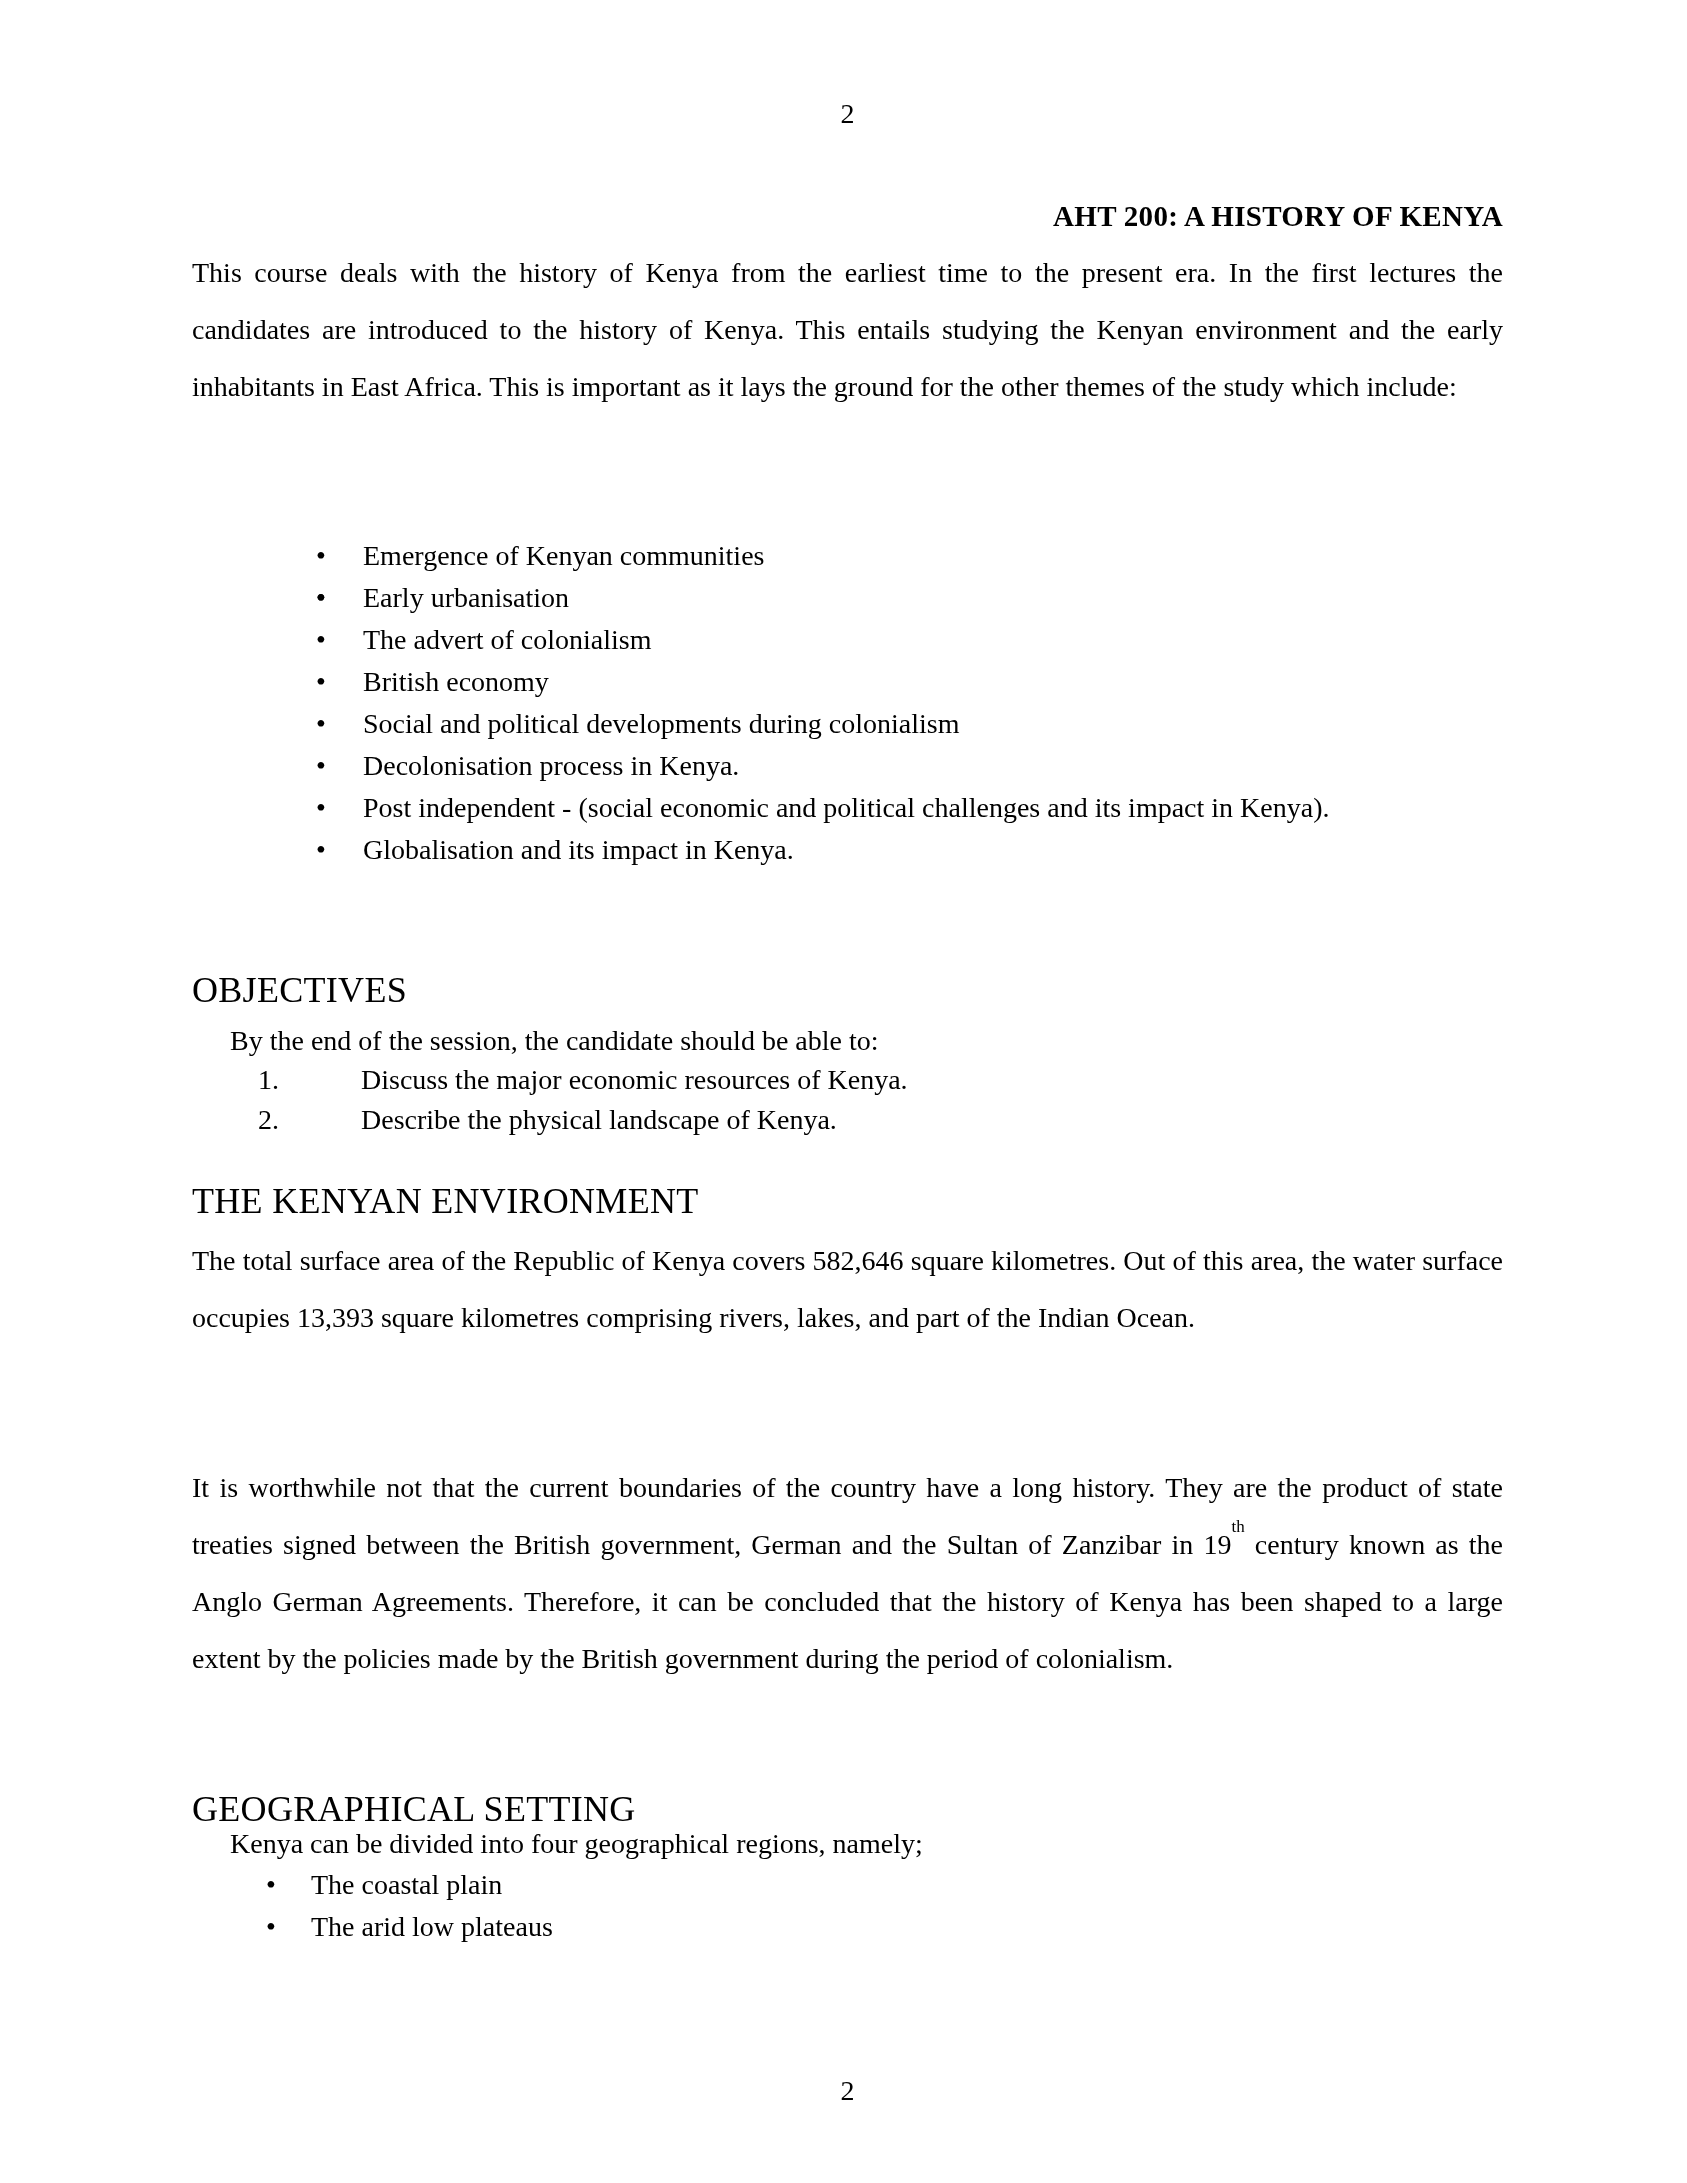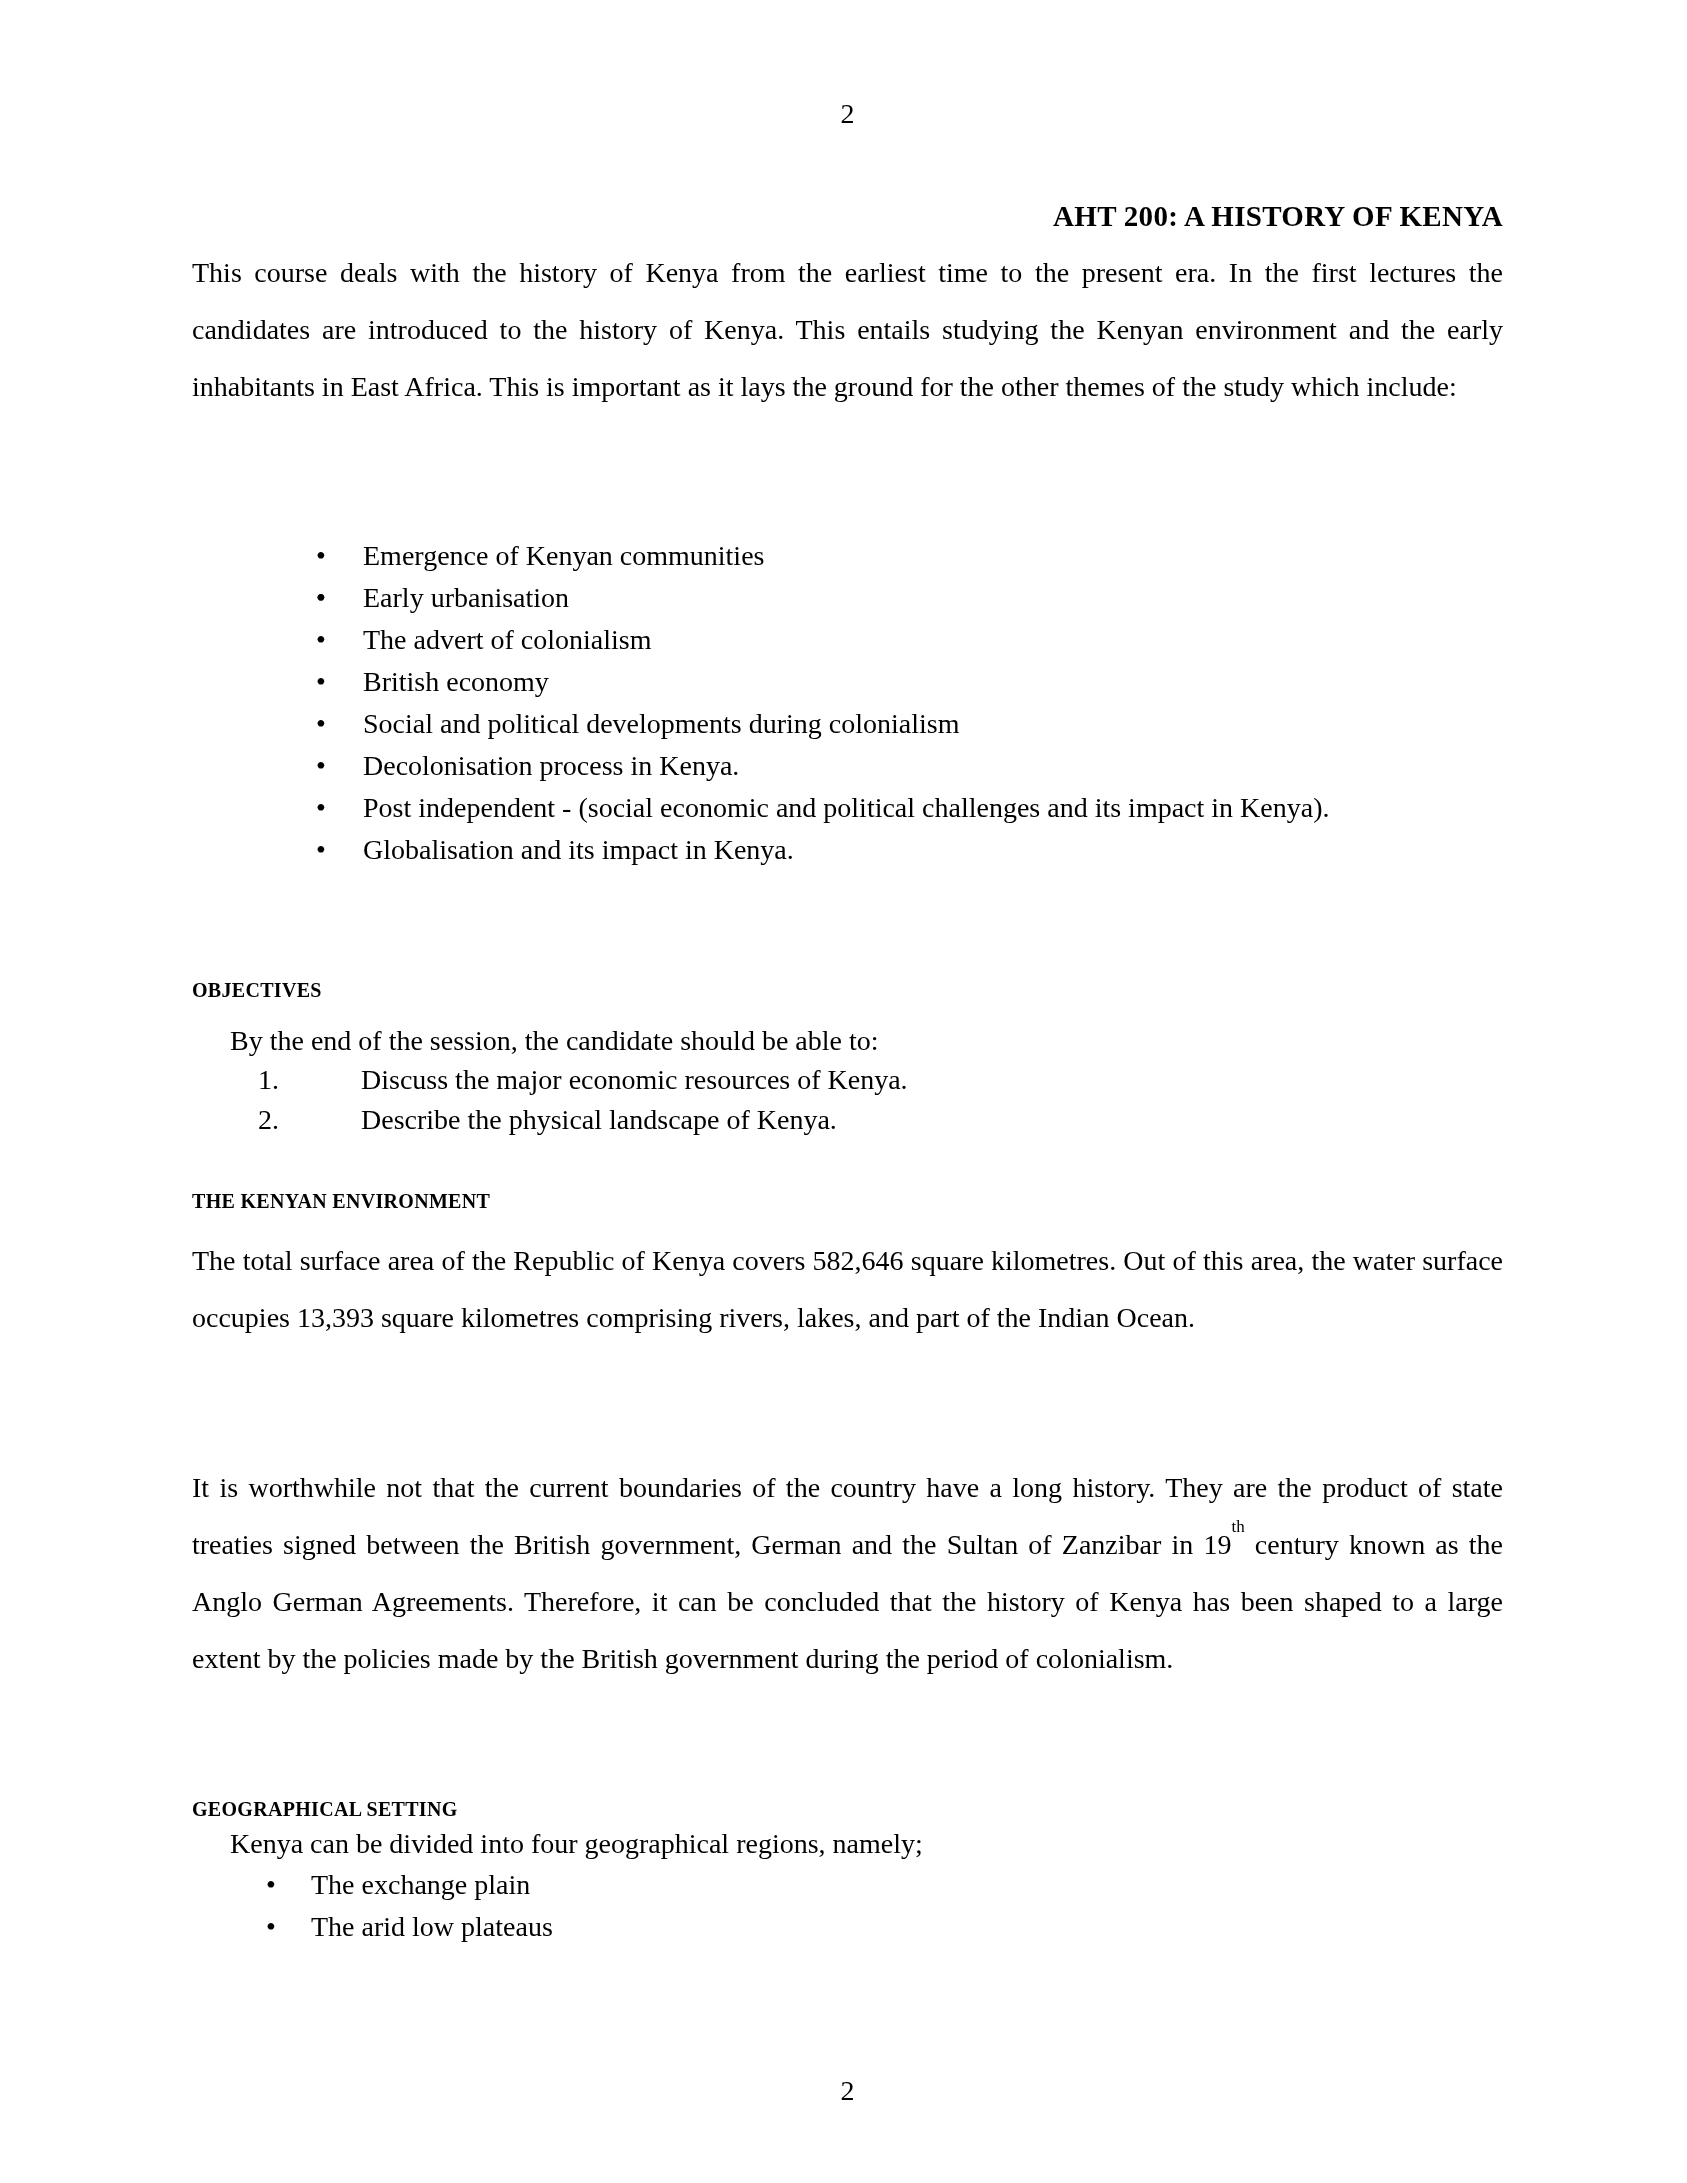--- a/index.html
+++ b/index.html
@@ -32,23 +32,23 @@
     font-weight: bold;
     text-align: right;
     letter-spacing: 0.3px;
   }
   .para {
     font-size: 28px;
     line-height: 57px;
     text-align: justify;
   }
   .h {
-    font-size: 20px;
+    font-size: 36px;
     line-height: 34px;
-    font-weight: bold;
+    font-weight: normal;
     letter-spacing: 0.3px;
   }
   .lead {
     font-size: 28px;
     line-height: 34px;
     margin-left: 38px;
   }
   ul, ol {
     margin: 0;
     padding: 0;
@@ -166,21 +166,21 @@
     <span>It is worthwhile not that the current boundaries of the country have a long history.  They are the product of state treaties signed between the British government, German and the Sultan of Zanzibar in 19</span><sup class="ord">th</sup><span> century known as the Anglo German Agreements.  Therefore, it can be concluded that the history of Kenya has been shaped to a large extent by the policies made by the British government during the period of colonialism.</span>
   </div>
 
   <div class="sec h" style="top:1792px">GEOGRAPHICAL SETTING</div>
 
   <div class="sec lead" style="top:1827px">Kenya can be divided into four geographical regions, namely;</div>
 
   <ul class="sec geolist" style="top:1864px">
     <li>
       <span class="marker">•</span>
-      <span>The exchange plain</span>
+      <span>The coastal plain</span>
     </li>
     <li>
       <span class="marker">•</span>
       <span>The arid low plateaus</span>
     </li>
   </ul>
 
   <div class="sec pagenum" style="top:2074px">2</div>
 
 </div>

